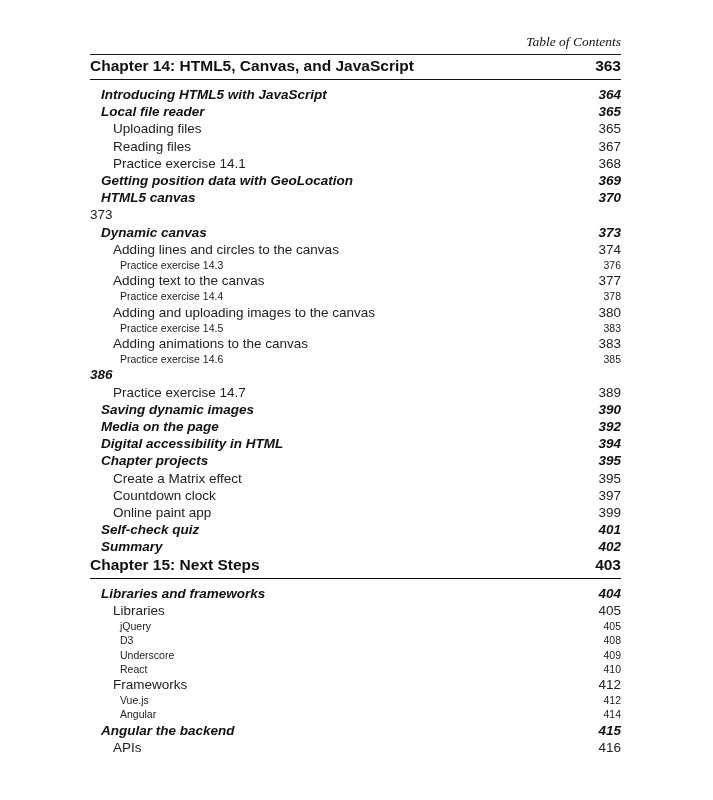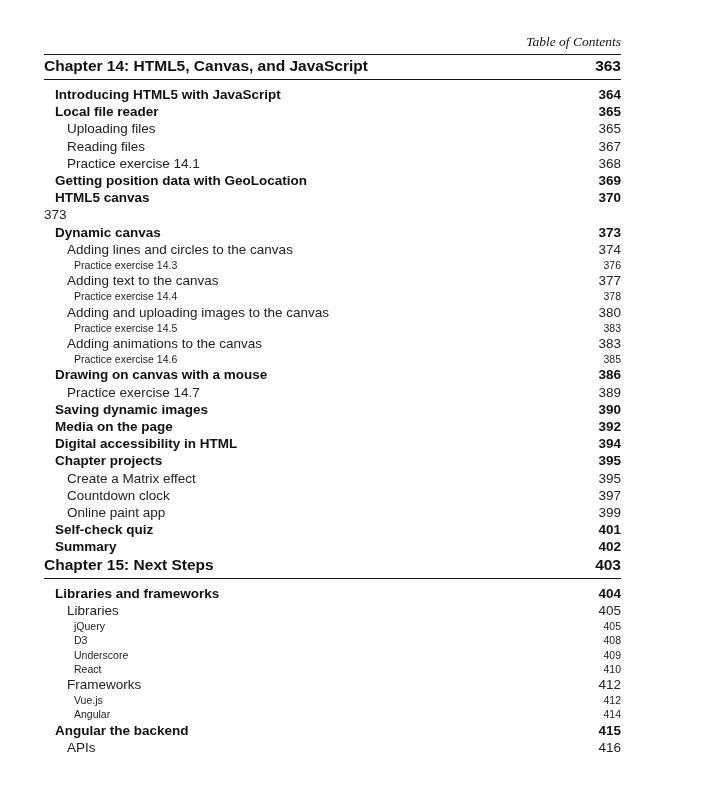--- a/index.html
+++ b/index.html
@@ -7,21 +7,21 @@
     padding: 0;
     background: #ffffff;
     width: 713px;
     height: 800px;
     overflow: hidden;
   }
   .page {
     box-sizing: border-box;
     width: 713px;
     height: 784px;
-    padding: 34px 92px 0 44px;
+    padding: 34px 92px 0 90px;
     font-family: "Liberation Sans", sans-serif;
     color: #1a1a1a;
   }
   .toc-header {
     font-family: "Liberation Serif", serif;
     font-style: italic;
     font-size: 13.5px;
     text-align: right;
     padding-bottom: 4px;
     border-bottom: 1px solid #1a1a1a;
@@ -45,20 +45,21 @@
     padding-bottom: 4px;
     border-bottom: 1.8px solid #111111;
     margin-bottom: 6px;
     color: #111111;
   }
   .lvl-section {
     font-size: 13.5px;
     font-weight: bold;
     line-height: 17.2px;
     color: #111111;
+    font-style: italic;
   }
   .lvl-section .label { margin-left: 11px; }
 
   .lvl-subsection {
     font-size: 13.5px;
     font-weight: normal;
     line-height: 17.2px;
     color: #222222;
     align-items: center;
   }
@@ -145,21 +146,20 @@
   </div>
       <div class="row lvl-subsection">
     <span class="label">Adding animations to the canvas</span>
     <span class="pagenum">383</span>
   </div>
       <div class="row lvl-subsubsection">
     <span class="label">Practice exercise 14.6</span>
     <span class="pagenum">385</span>
   </div>
       <div class="row lvl-section">
-    <span class="label">Drawing on canvas with a mouse</span>
     <span class="pagenum">386</span>
   </div>
       <div class="row lvl-subsection">
     <span class="label">Practice exercise 14.7</span>
     <span class="pagenum">389</span>
   </div>
       <div class="row lvl-section">
     <span class="label">Saving dynamic images</span>
     <span class="pagenum">390</span>
   </div>

